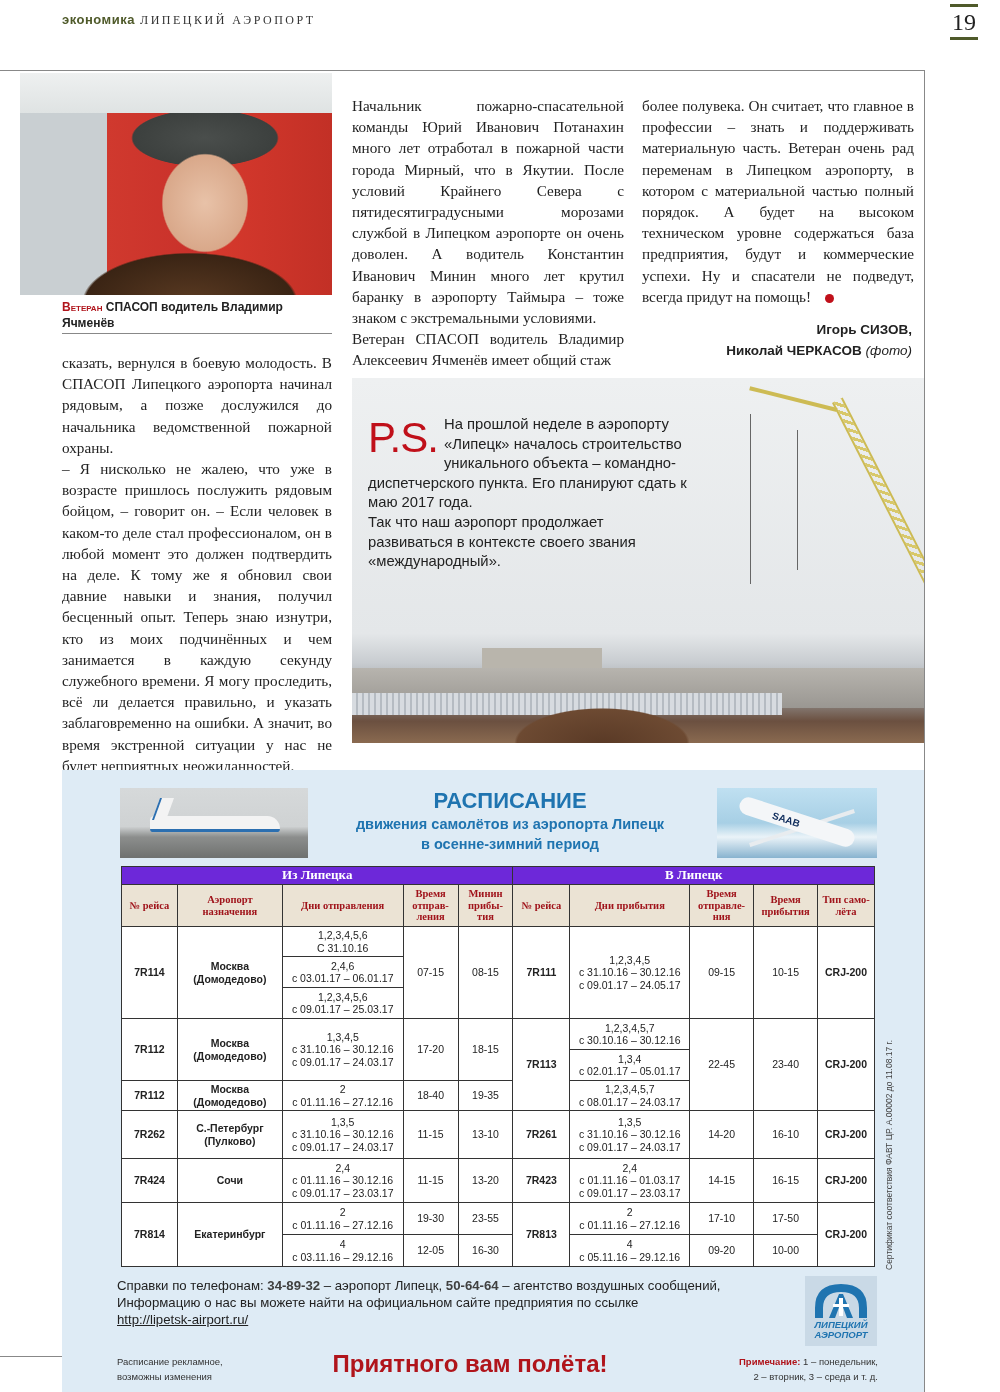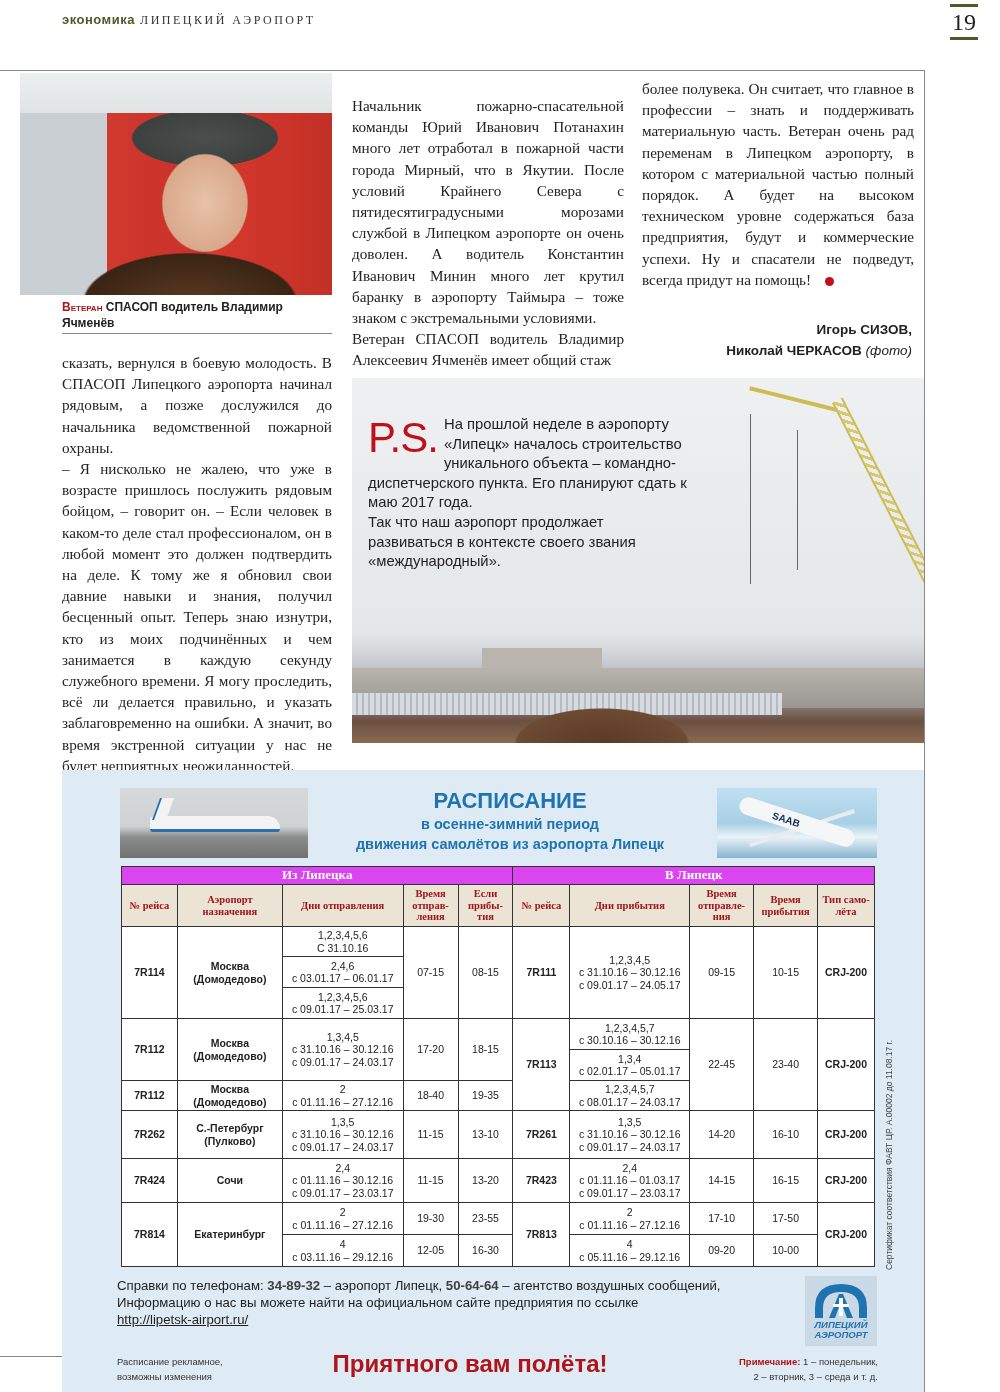--- a/index.html
+++ b/index.html
@@ -16,21 +16,21 @@
       radial-gradient(ellipse 90px 35px at 185px 65px, #4a4e4c 0%, #3c403e 80%, transparent 82%),
       radial-gradient(ellipse 150px 70px at 170px 230px, #5a3a22 0%, #3a2414 70%, transparent 72%),
       linear-gradient(90deg, #c9cfd2 0%, #c9cfd2 28%, #d0392e 28%, #c8302a 60%, #d7392d 60%, #c23026 100%);
     }
   .photo1 .sky { position: absolute; left: 0; top: 0; width: 100%; height: 40px; background: linear-gradient(#eef0f0, #dfe3e3); }
   .caption1 { left: 62px; top: 299px; width: 270px; font-family: "Liberation Sans", sans-serif; font-weight: bold; font-size: 12px; line-height: 16px; color: #222; border-bottom: 1px solid #888; padding-bottom: 2px; }
   .caption1 .lead { color: #b0141b; font-variant: small-caps; }
   .body-text { font-size: 15.2px; line-height: 21.2px; text-align: justify; color: #222; }
   .col1 { left: 62px; top: 352px; width: 270px; }
   .col2 { left: 352px; top: 95px; width: 272px; }
-  .col3 { left: 642px; top: 78px; width: 272px; }
+  .col3 { left: 642px; top: 95px; width: 272px; }
   .red-dot { display: inline-block; width: 9px; height: 9px; border-radius: 50%; background: #c0101a; margin-left: 14px; vertical-align: middle; }
   .byline { left: 640px; top: 319px; width: 272px; text-align: right; font-family: "Liberation Sans", sans-serif; font-weight: bold; font-size: 13.5px; line-height: 21px; }
   .byline i { font-weight: normal; }
   .ps-photo { left: 352px; top: 378px; width: 572px; height: 365px; background: linear-gradient(#eef0f1 0%, #e4e7e9 70%, #c8ccd0 78%, #9ea2a5 86%, #6b5040 94%, #8a6a50 100%); overflow: hidden; }
   .crane-mast { position: absolute; left: 480px; top: 25px; width: 12px; height: 300px; background: repeating-linear-gradient(45deg, #d8c86a 0 3px, transparent 3px 7px); transform: rotate(-27deg); transform-origin: top left; border-left: 2px solid #cdbb54; border-right: 2px solid #cdbb54; }
   .crane-jib { position: absolute; left: 395px; top: 30px; width: 90px; height: 4px; background: #cdbb54; transform: rotate(14deg); transform-origin: right center; }
   .crane-cable1 { position: absolute; left: 398px; top: 36px; width: 1px; height: 170px; background: #666; }
   .crane-cable2 { position: absolute; left: 445px; top: 52px; width: 1px; height: 140px; background: #666; }
   .building { position: absolute; left: 0; top: 290px; width: 572px; height: 40px; background: linear-gradient(#b7b4ae, #9a9792); }
   .building2 { position: absolute; left: 130px; top: 270px; width: 120px; height: 50px; background: #b9b5ac; }
@@ -45,21 +45,21 @@
   .plane-left .tail { position:absolute; left: 36px; top: 10px; width: 14px; height: 22px; background: #f3f3f3; transform: skewX(-20deg); border-left: 2px solid #2c6fb0; }
   .plane-right { left: 717px; top: 788px; width: 160px; height: 70px; background: linear-gradient(#bfe0f1 0%, #a7cfe5 50%, #eaf3f8 70%, #88b3cf 100%); overflow: hidden; }
   .plane-right .fuse { position:absolute; left: 20px; top: 25px; width: 120px; height: 18px; background: #f4f6f8; border-radius: 12px; transform: rotate(18deg); }
   .plane-right .wing { position:absolute; left: 30px; top: 38px; width: 110px; height: 4px; background: #e8ecef; transform: rotate(-18deg); }
   .plane-right .saab { position:absolute; left: 55px; top: 26px; font-family: "Liberation Sans", sans-serif; font-weight: bold; font-size: 10px; color: #0d2b5b; transform: rotate(18deg); }
   .sched-title { left: 330px; top: 788px; width: 360px; text-align: center; font-family: "Liberation Sans", sans-serif; color: #1f74b0; font-weight: bold; }
   .sched-title .t1 { font-size: 22px; line-height: 26px; }
   .sched-title .t2 { font-size: 14.5px; line-height: 20px; }
   table.tt { position: absolute; left: 121px; top: 866px; width: 754px; border-collapse: collapse; font-family: "Liberation Sans", sans-serif; font-size: 10.5px; color: #222; }
   table.tt td, table.tt th { border: 1.5px solid #333; text-align: center; vertical-align: middle; padding: 0 2px; line-height: 12.5px; background: #fff; }
-  table.tt th.grp { background: #d946ef; color: #fff; font-family: "Liberation Serif", serif; font-size: 13px; height: 18px; font-weight: bold; }
+  table.tt th.grp { background: #6d28d9; color: #fff; font-family: "Liberation Serif", serif; font-size: 13px; height: 18px; font-weight: bold; }
   table.tt th.col { background: #ebe3d4; color: #a0141b; font-family: "Liberation Serif", serif; font-size: 10.5px; line-height: 11.5px; height: 42px; font-weight: bold; }
   table.tt td.fl { font-weight: bold; text-align: center; }
   table.tt td.dest { font-weight: bold; }
   table.tt td.ac { font-weight: bold; }
   .cert { left: 884px; top: 1050px; width: 14px; height: 220px; }
   .cert span { position: absolute; left: 0; top: 0; white-space: nowrap; font-family: "Liberation Sans", sans-serif; font-size: 8.5px; color: #444; transform: rotate(-90deg) translate(-220px, 0); transform-origin: top left; }
   .contacts { left: 117px; top: 1277px; width: 680px; font-family: "Liberation Sans", sans-serif; font-size: 13.2px; line-height: 17px; color: #222; }
   .contacts .ph { color: #404040; font-weight: bold; }
   .contacts .link { text-decoration: underline; }
   .logo { left: 805px; top: 1276px; width: 72px; height: 70px; background: #c9d9e6; text-align: center; }
@@ -129,22 +129,22 @@
     <div class="fuse"></div>
     <div class="tail"></div>
   </div>
 <div class="abs plane-right">
     <div class="wing"></div>
     <div class="fuse"></div>
     <div class="saab">SAAB</div>
   </div>
 <div class="abs sched-title">
   <div class="t1">РАСПИСАНИЕ</div>
+  <div class="t2">движения самолётов из аэропорта Липецк</div>
   <div class="t2">в осенне-зимний период</div>
-  <div class="t2">движения самолётов из аэропорта Липецк</div>
 </div>
 
 <table class="tt">
   <colgroup>
     <col style="width:56px">
       <col style="width:105px">
       <col style="width:121px">
       <col style="width:55px">
       <col style="width:55px">
     <col style="width:57px">
@@ -156,21 +156,21 @@
   <tbody>
       <tr>
     <th class="grp" colspan="5">Из Липецка</th>
     <th class="grp" colspan="5">В Липецк</th>
   </tr>
   <tr>
     <th class="col">№ рейса</th>
     <th class="col">Аэропорт назначения</th>
     <th class="col">Дни отправления</th>
     <th class="col">Время отправ-ления</th>
-    <th class="col">Если прибы-тия</th>
+    <th class="col">Минин прибы-тия</th>
     <th class="col">№ рейса</th>
     <th class="col">Дни прибытия</th>
     <th class="col">Время отправле-ния</th>
     <th class="col">Время прибытия</th>
     <th class="col">Тип само-лёта</th>
   </tr>
 
   <tr style="height:30px">
     <td class="fl" rowspan="3">7R114</td>
     <td class="dest" rowspan="3">Москва (Домодедово)</td>

